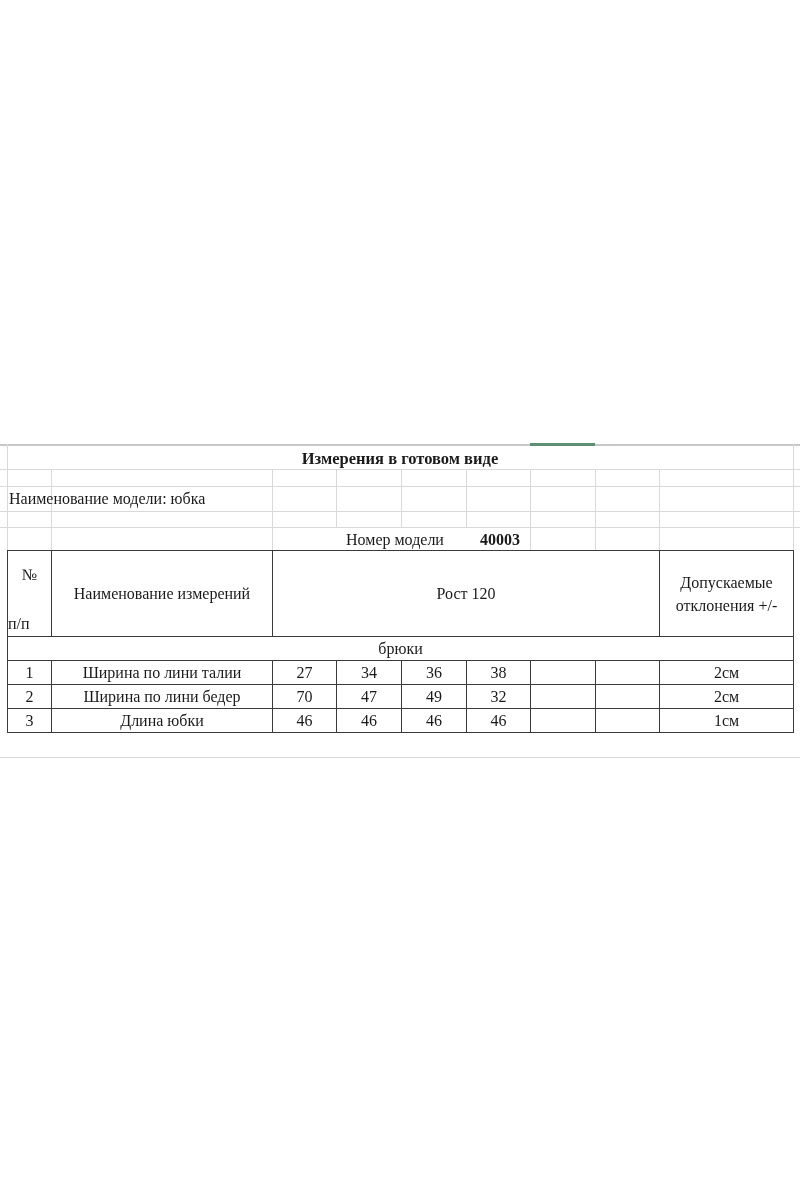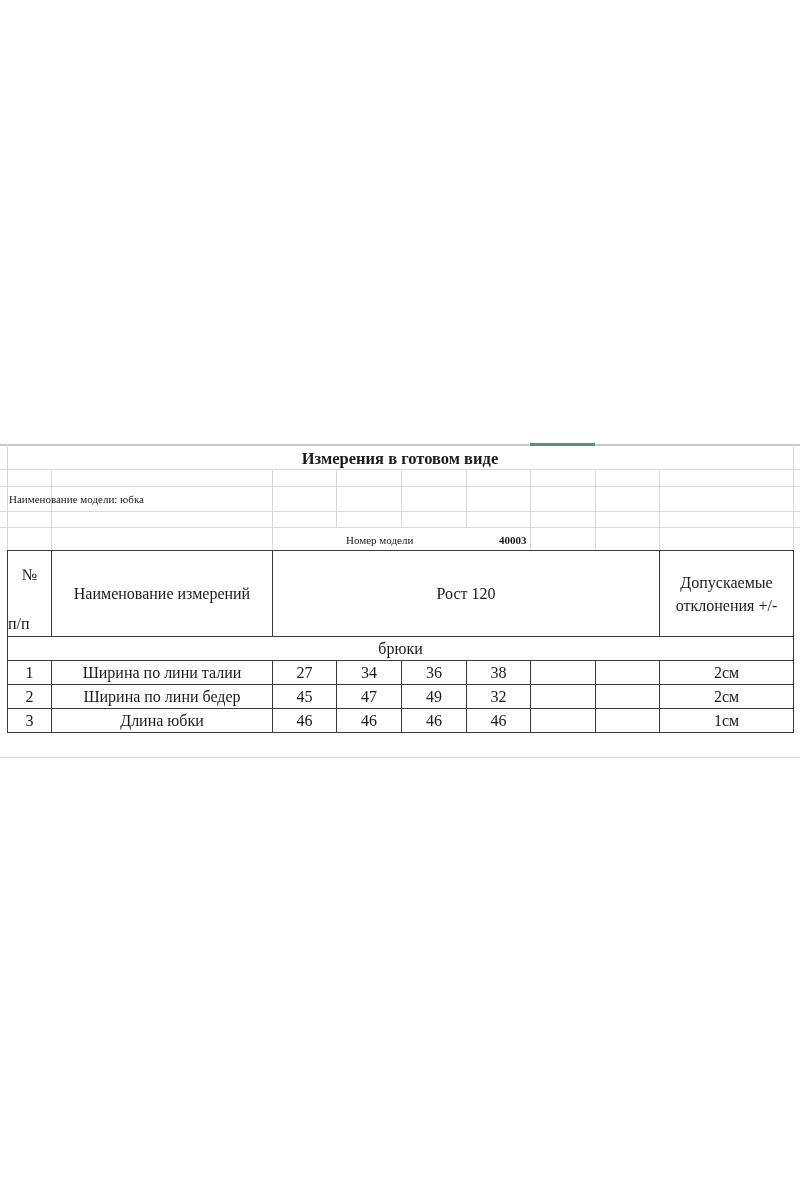--- a/index.html
+++ b/index.html
@@ -34,29 +34,29 @@
     left: 0; top: 4px; width: 800px; height: 2px;
     background: #c8c8c8;
   }
   .active-cell-mark {
     position: absolute;
     left: 530px; top: 3px; width: 65px; height: 3px;
     background: #5f8f74;
   }
   .txt {
     position: absolute;
-    font-size: 11px;
+    font-size: 16px;
     line-height: 20px;
     white-space: nowrap;
   }
   .title {
     font-weight: bold;
     font-size: 16.5px;
   }
-  .bold { font-weight: bold; margin-left: 19px; }
+  .bold { font-weight: bold; }
 
   
   .tbl {
     position: absolute;
     left: 7px;
     top: 110px;
     border-collapse: collapse;
     table-layout: fixed;
   }
   .tbl td {
@@ -134,21 +134,21 @@
       <td>34</td>
       <td>36</td>
       <td>38</td>
       <td></td>
       <td></td>
       <td>2см</td>
     </tr>
     <tr style="height:24px">
       <td>2</td>
       <td>Ширина по лини бедер</td>
-      <td>45</td>
+      <td>70</td>
       <td>47</td>
       <td>49</td>
       <td>32</td>
       <td></td>
       <td></td>
       <td>2см</td>
     </tr>
     <tr style="height:24px">
       <td>3</td>
       <td>Длина юбки</td>

